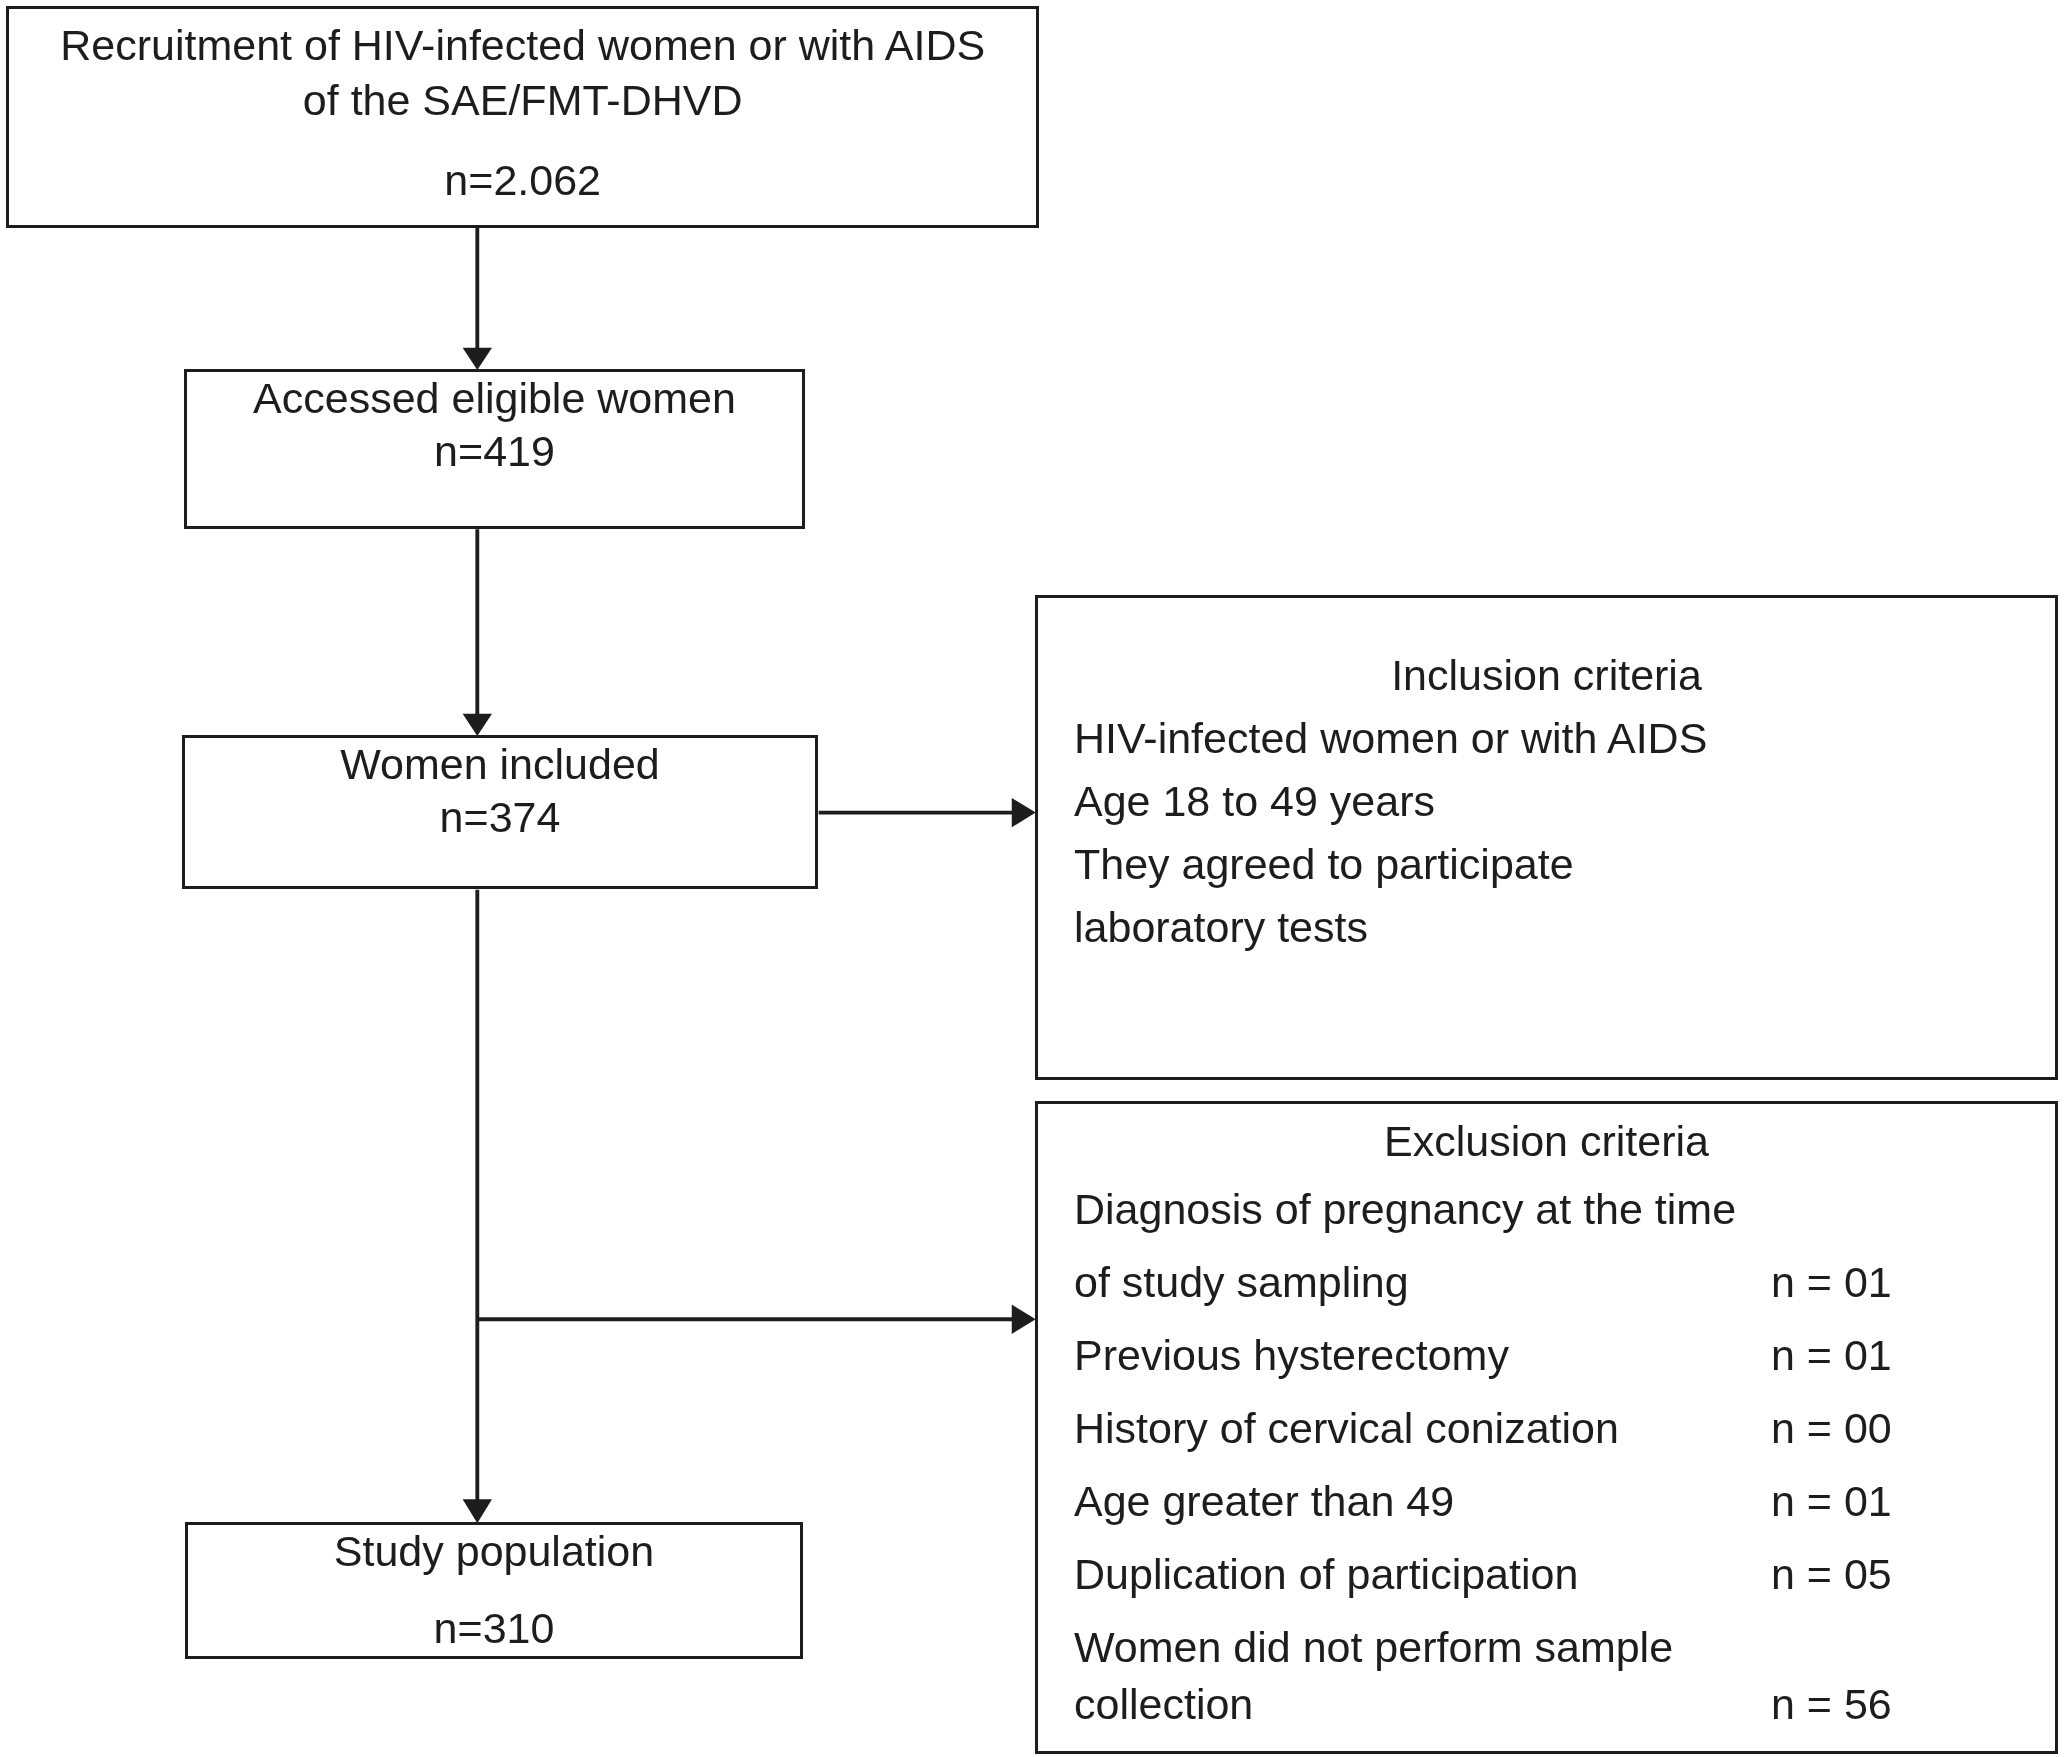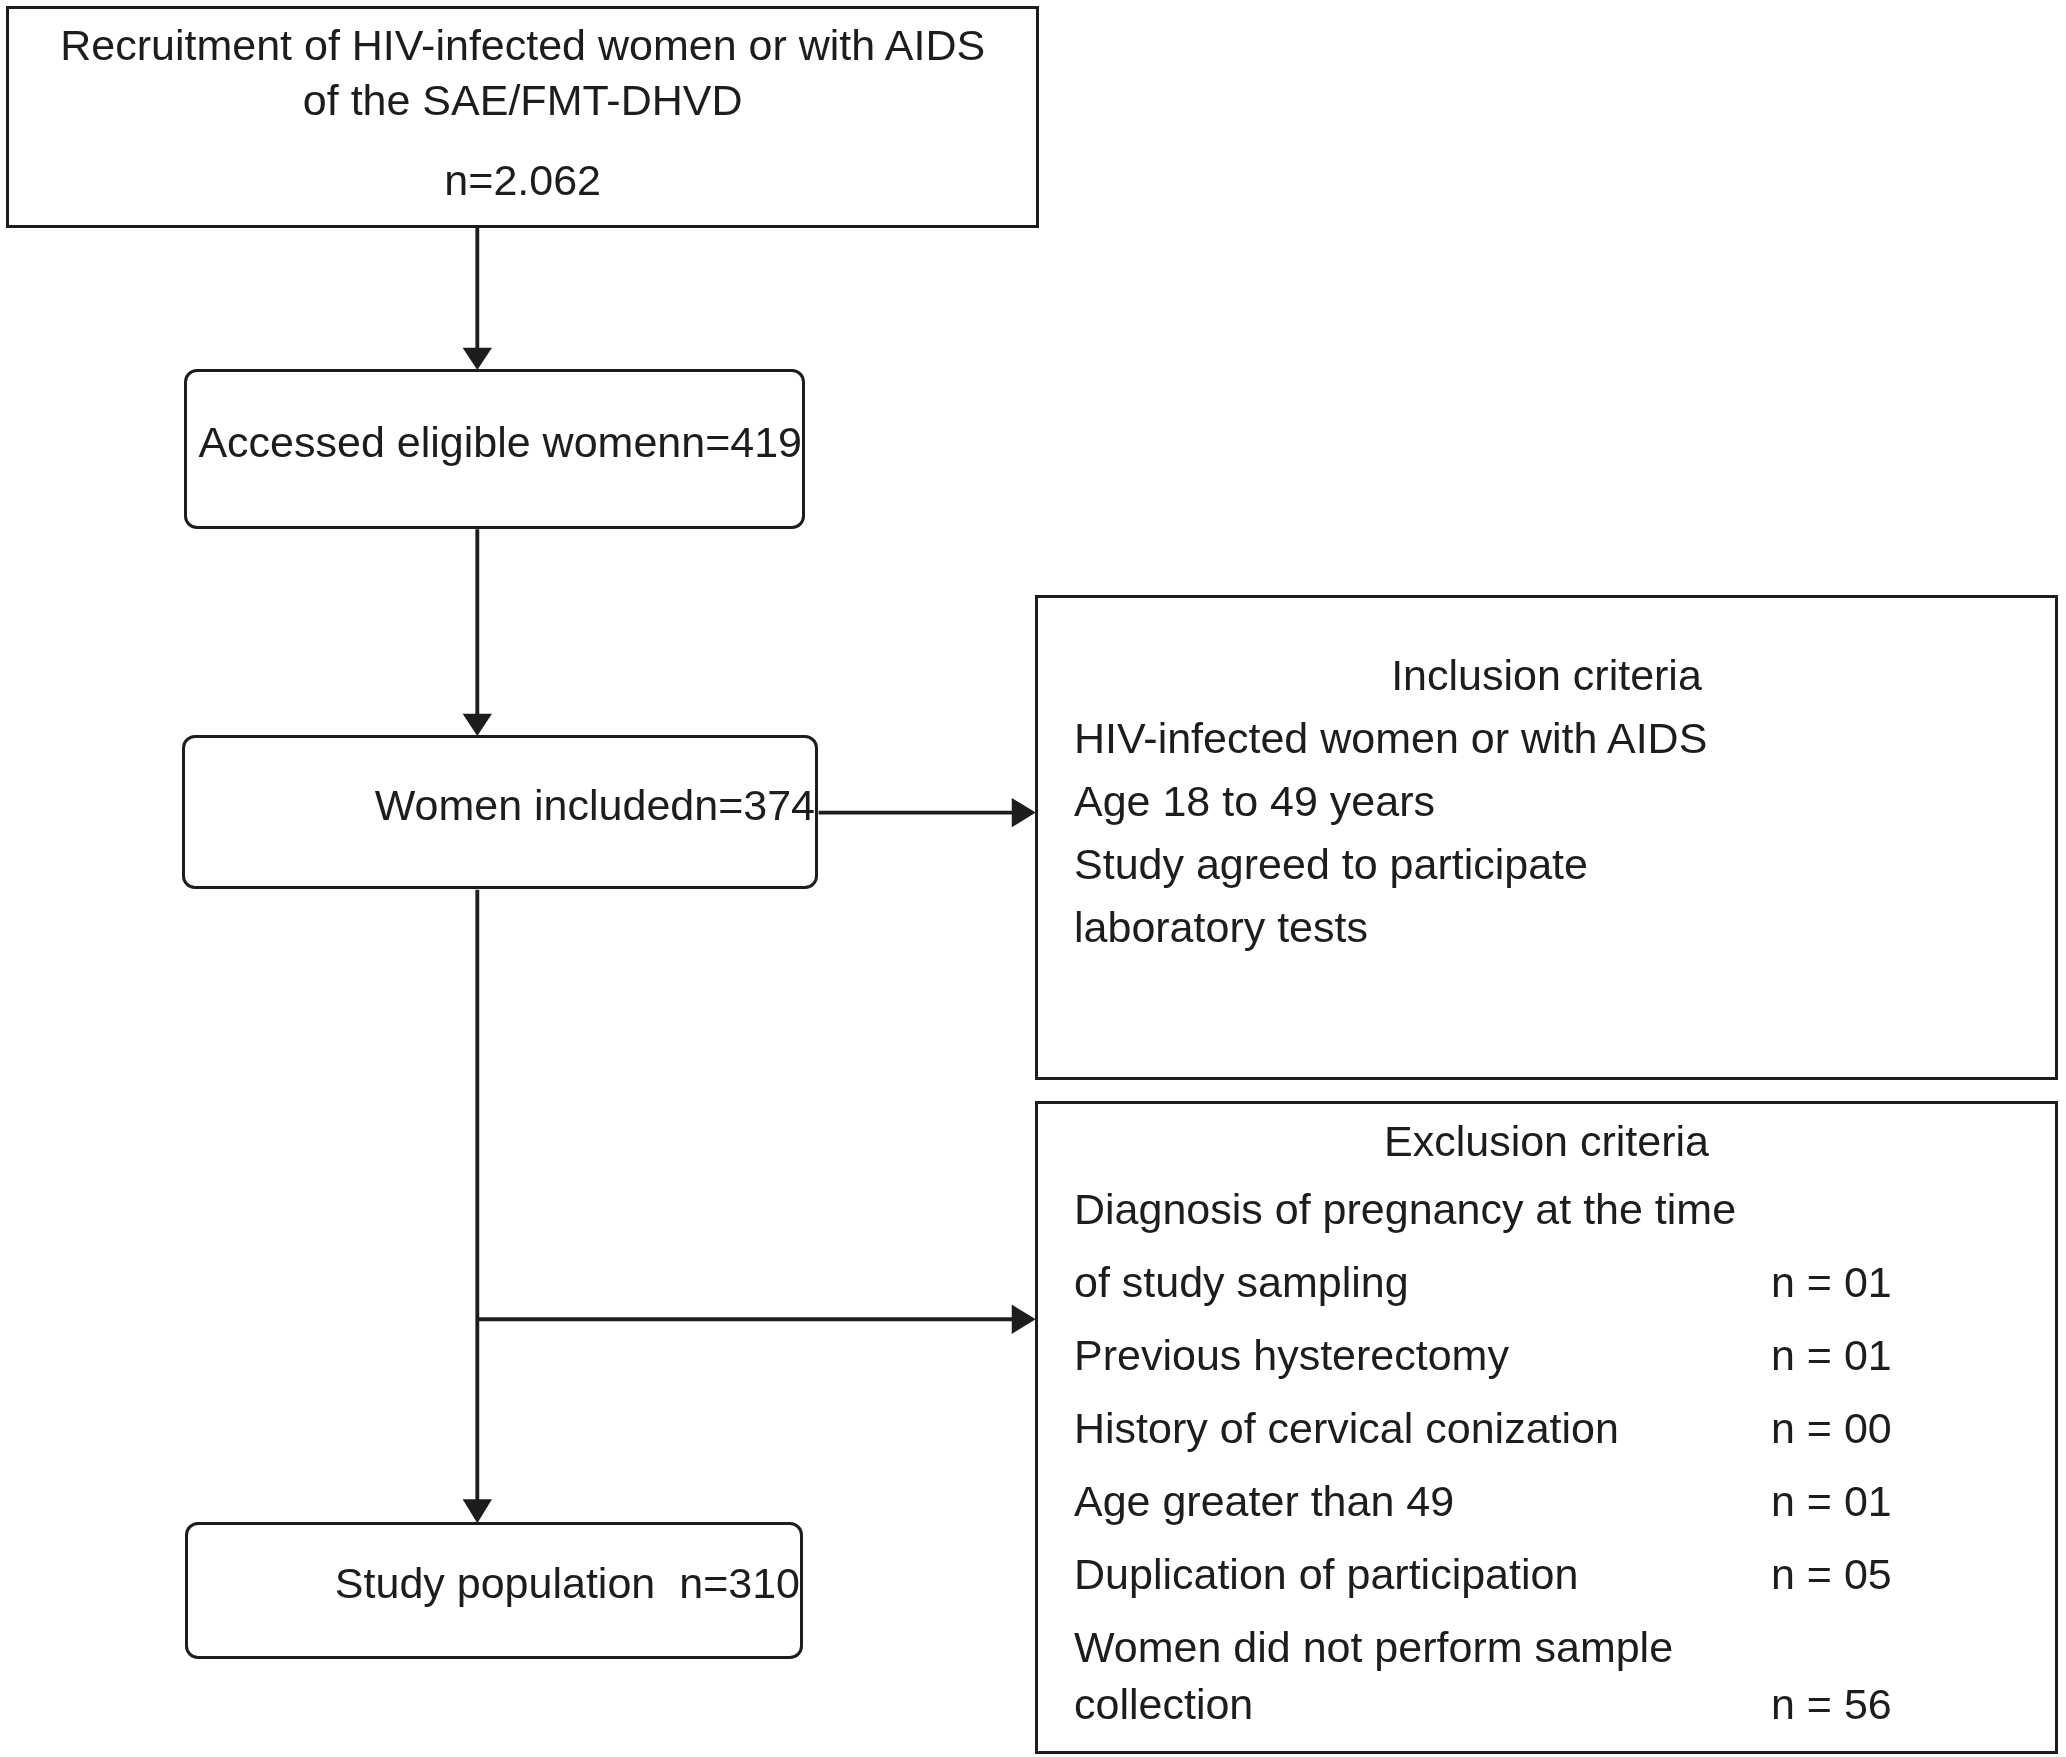--- a/index.html
+++ b/index.html
@@ -36,25 +36,25 @@
   #box-recruitment {
     left: 6.2px; top: 6.2px; width: 1033px; height: 222px;
     text-align: center;
     padding-top: 9.3px;
   }
   #box-recruitment .line { line-height: 55px; white-space: nowrap; }
   #box-recruitment .nval { margin-top: 25px; }
   
   .center-box {
     display: flex;
+    flex-direction: column;
     align-items: center;
-    justify-content: flex-end;
+    justify-content: flex-start;
     text-align: center;
     padding-bottom: 14px;
-    border-radius: 13px;
   }
   .center-box .line { line-height: 53px; white-space: nowrap; }
   #box-accessed { left: 184px; top: 369px;  width: 621px; height: 160px; }
   #box-included { left: 182px; top: 735px;  width: 636px; height: 154px; }
   #box-study    { left: 185px; top: 1522px; width: 618px; height: 137px; gap: 24px; }
   
   #box-inclusion {
     left: 1035px; top: 595px; width: 1023px; height: 485px;
     padding: 1.5px 36px 0 36px;
   }
@@ -122,21 +122,21 @@
 
   <div class="box center-box" id="box-study">
     <div class="line">Study population</div>
     <div class="line">n=310</div>
   </div>
 
   <div class="box" id="box-inclusion">
     <div class="crit-title">Inclusion criteria</div>
     <div class="crit-line">HIV-infected women or with AIDS</div>
     <div class="crit-line">Age 18 to 49 years</div>
-    <div class="crit-line">Study agreed to participate</div>
+    <div class="crit-line">They agreed to participate</div>
     <div class="crit-line">laboratory tests</div>
   </div>
 
   <div class="box" id="box-exclusion">
     <div class="crit-title">Exclusion criteria</div>
 
     <div class="ex-line">Diagnosis of pregnancy at the time</div>
     <div class="ex-line">
       <span>of study sampling</span>
       <span class="ex-n">n = 01</span>

